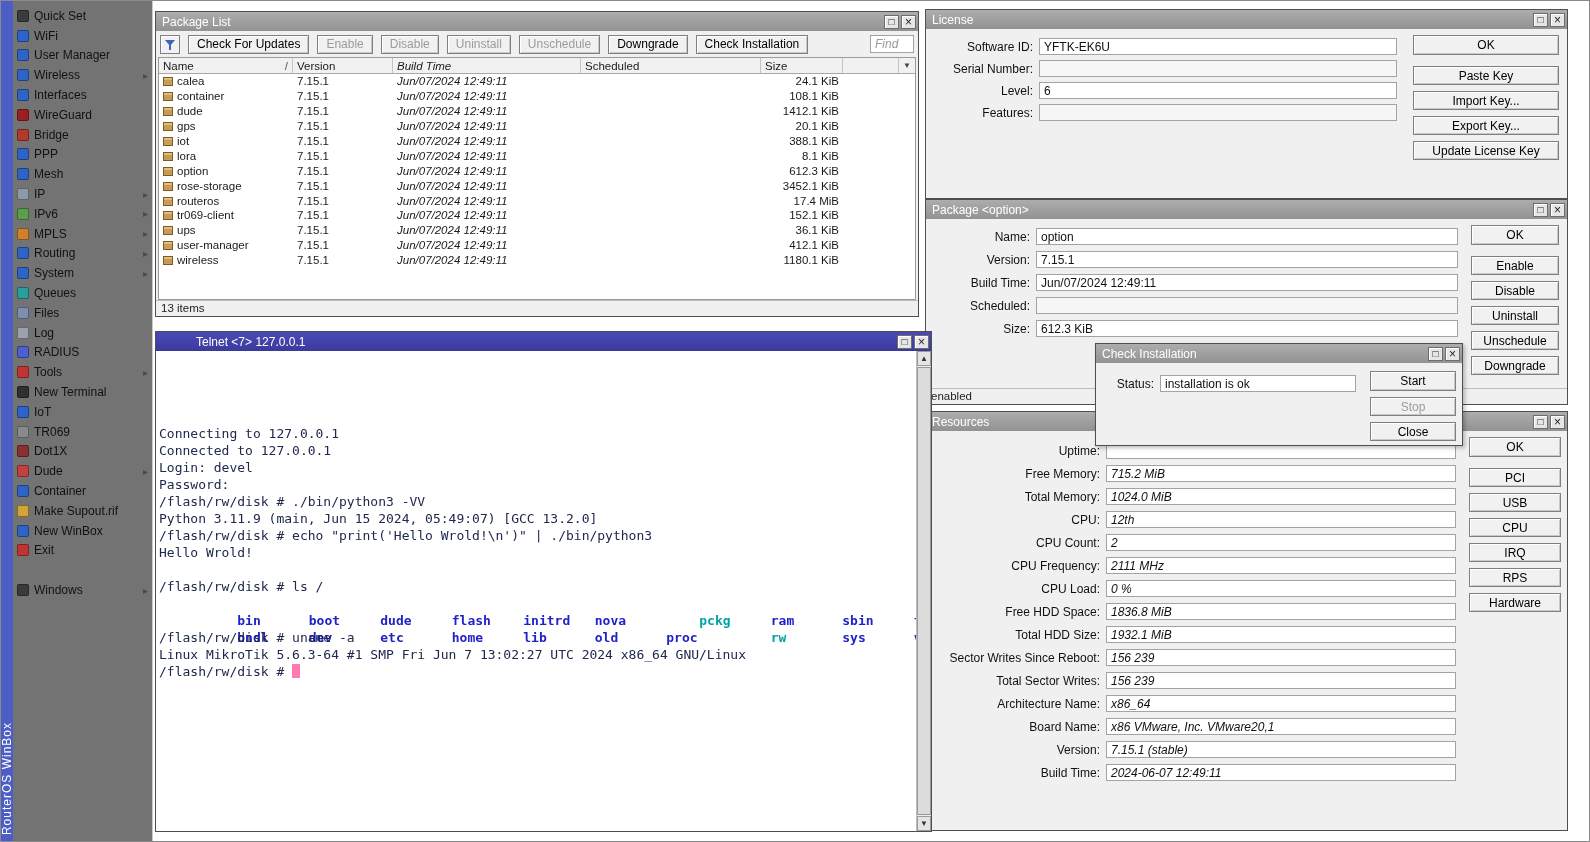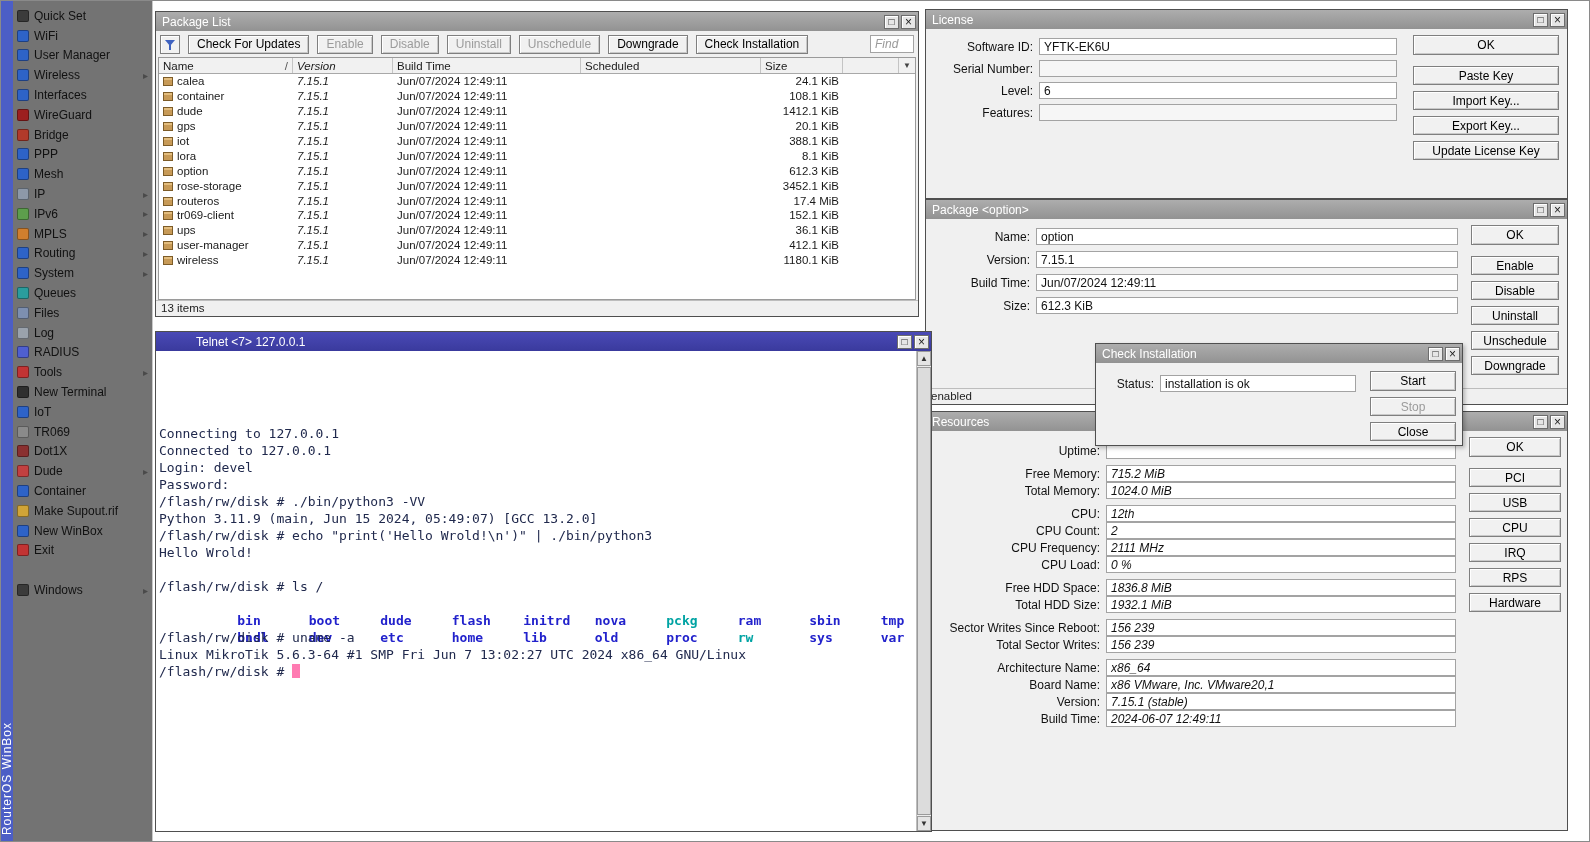--- a/index.html
+++ b/index.html
@@ -46,39 +46,39 @@
   .find-inp { width:44px; height:18px; margin-left:auto; border:1px solid #a3a3a3; background:#fff; font:12px "Liberation Sans",sans-serif; padding:0 4px; }
   .find-inp::placeholder { color:#9a9a9a; font-style:italic; }
   .listwrap { flex:1; margin:0 2px; border:1px solid #9a9a9a; background:#fff; display:flex; flex-direction:column; overflow:hidden; }
   .thead { flex:0 0 16px; display:flex; background:#f1f1f1; border-bottom:1px solid #a8a8a8; }
   .th { display:flex; align-items:center; padding:0 4px; border-right:1px solid #c4c4c4; font-size:11.5px; color:#1a1a1a; cursor:pointer; }
   .sort-ind { margin-left:auto; color:#555; }
   .sort-ind::before { content:"/"; }
   .colbtn { width:17px; flex:0 0 17px; border-left:1px solid #c4c4c4; text-align:center; font-size:8px; line-height:15px; color:#444; cursor:pointer; }
   .colbtn::before { content:"\25BC"; }
   .c-name { width:134px; flex:0 0 134px; }
-  .c-ver  { width:100px; flex:0 0 100px;font-style:italic; }
-  .c-bt   { width:188px; flex:0 0 188px; }
+  .c-ver  { width:100px; flex:0 0 100px; }
+  .c-bt   { width:188px; flex:0 0 188px;font-style:italic; }
   .c-sch  { width:180px; flex:0 0 180px; }
   .c-size { width:82px;  flex:0 0 82px; }
   .c-fill { flex:1; border-right:none; }
   .trow { display:flex; height:14.9px; align-items:center; cursor:pointer; }
   .td { padding:0 4px; font-size:11.5px; white-space:nowrap; overflow:hidden; color:#1a1a1a; }
   .td.c-size { text-align:right; }
   .pkg-ico { display:inline-block; width:10px; height:9px; background:#c79a57; border:1px solid #7d5c28; box-shadow:inset 0 2px 0 #e3bd7e; margin-right:4px; vertical-align:-1px; }
   .statusbar { flex:0 0 16px; border-top:1px solid #bdbdbd; padding:1px 5px; font-size:11.5px; color:#222; background:#f0f0f0; }
 
   
   #win-telnet { left:154px; top:330px; width:777px; height:501px; z-index:6; }
   .term-body { flex:1; display:flex; overflow:hidden; background:#fff; }
   .term { flex:1; padding:74px 0 0 3px; font:13px "DejaVu Sans Mono",monospace; color:#20294d; overflow:hidden; }
   .tline { height:17px; line-height:17px; white-space:pre; }
   .lsd, .lsl { display:inline-block; width:71.5px; font-weight:bold; }
   .lsd { color:#2222cc; }
-  .lsl { color:#00a3a3; }
+  .lsl { color:#00a3a3;margin-left:33px; }
   .cursor { display:inline-block; width:8px; height:14px; background:#ff7bb2; vertical-align:-2px; }
   .vsb { flex:0 0 15px; position:relative; background:#ececec; border-left:1px solid #bdbdbd; }
   .arr { position:absolute; left:0; width:14px; height:15px; background:#e4e4e4; border:1px solid #9a9a9a; text-align:center; font-size:8px; line-height:13px; color:#333; cursor:pointer; }
   .arr.up { top:0; } .arr.up::before { content:"\25B2"; }
   .arr.down { bottom:0; } .arr.down::before { content:"\25BC"; }
   .vsb .thumb { position:absolute; left:0; top:16px; bottom:16px; width:14px; background:#dcdcdc; border:1px solid #9a9a9a; cursor:grab; }
 
   
   .frow { display:flex; align-items:center; height:17px; margin:0 0 5px 8px; }
   .flabel { text-align:right; padding-right:6px; white-space:nowrap; color:#111; }
@@ -96,21 +96,21 @@
   #win-pkgopt .body { position:relative; flex:1; padding-top:9px; }
   #win-pkgopt .flabel { width:102px; }
   #win-pkgopt .inp { width:422px; }
   #win-pkgopt .frow { margin-bottom:6px; }
   #win-pkgopt .btncol { top:6px; right:8px; width:88px; }
 
   #win-resources { left:924px; top:410px; width:643px; height:420px; z-index:5; }
   #win-resources .body { position:relative; flex:1; padding-top:11px; }
   #win-resources .flabel { width:180px; }
   #win-resources .inp { width:350px;font-style:italic; }
-  #win-resources .frow { margin-bottom:0; margin-left:0; }
+  #win-resources .frow { margin-bottom:6px; margin-left:0; }
   #win-resources .frow.gap { margin-top:6px; }
   #win-resources .btncol { top:6px; right:6px; width:92px; }
 
   #win-checkinst { left:1094px; top:342px; width:368px; height:103px; z-index:20; box-shadow:2px 2px 4px rgba(0,0,0,.25); }
   #win-checkinst .body { position:relative; flex:1; padding-top:12px; }
   #win-checkinst .flabel { width:56px; }
   #win-checkinst .inp { width:196px; }
   #win-checkinst .btncol { top:8px; right:6px; width:86px; }
   #win-checkinst .btncol .btn { margin-bottom:6px; }
   #win-checkinst .btncol .btn.first { height:20px; margin-bottom:6px; }
@@ -462,20 +462,24 @@
         </div>
       <div class="frow">
           <span class="flabel">Version:</span>
           <input class="inp" value="7.15.1" style="">
         </div>
       <div class="frow">
           <span class="flabel">Build Time:</span>
           <input class="inp" value="Jun/07/2024 12:49:11" style="">
         </div>
       <div class="frow">
+          <span class="flabel">Scheduled:</span>
+          <input class="inp dim" value="" style="">
+        </div>
+      <div class="frow">
           <span class="flabel">Size:</span>
           <input class="inp" value="612.3 KiB" style="">
         </div>
       <div class="btncol">
         <button class="btn first">OK</button>
         <button class="btn">Enable</button>
         <button class="btn">Disable</button>
         <button class="btn">Uninstall</button>
         <button class="btn">Unschedule</button>
         <button class="btn">Downgrade</button>

